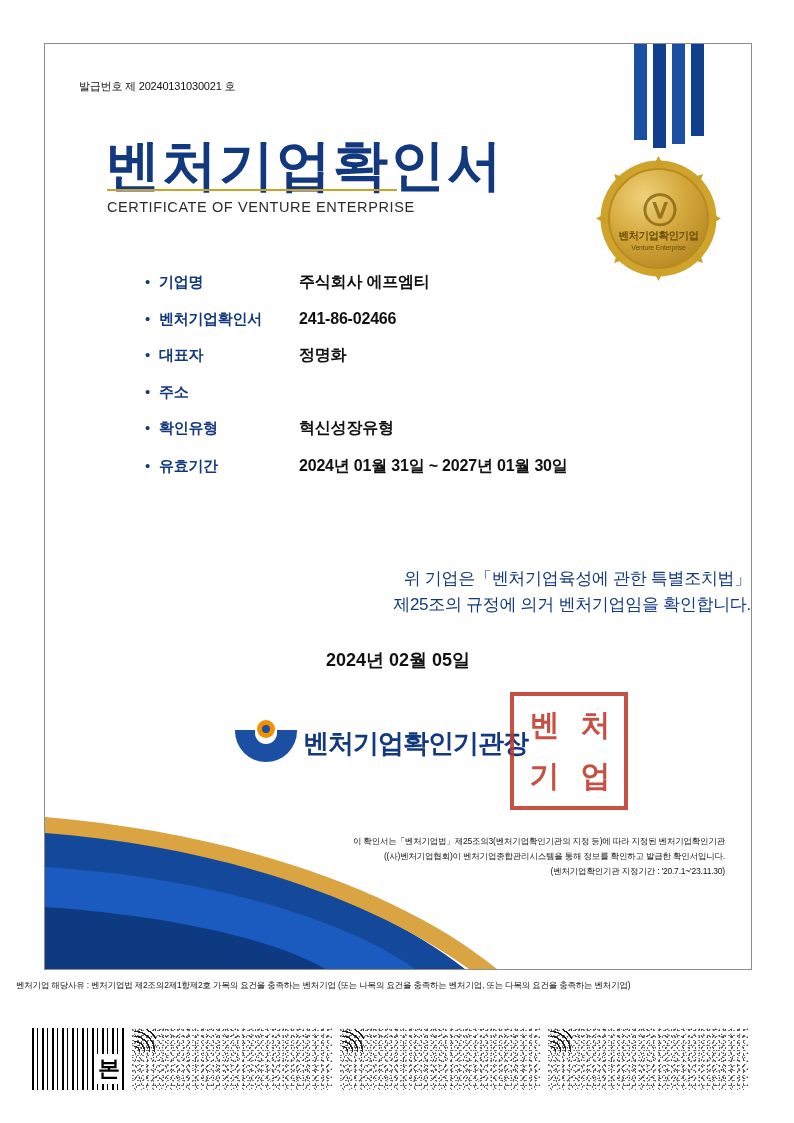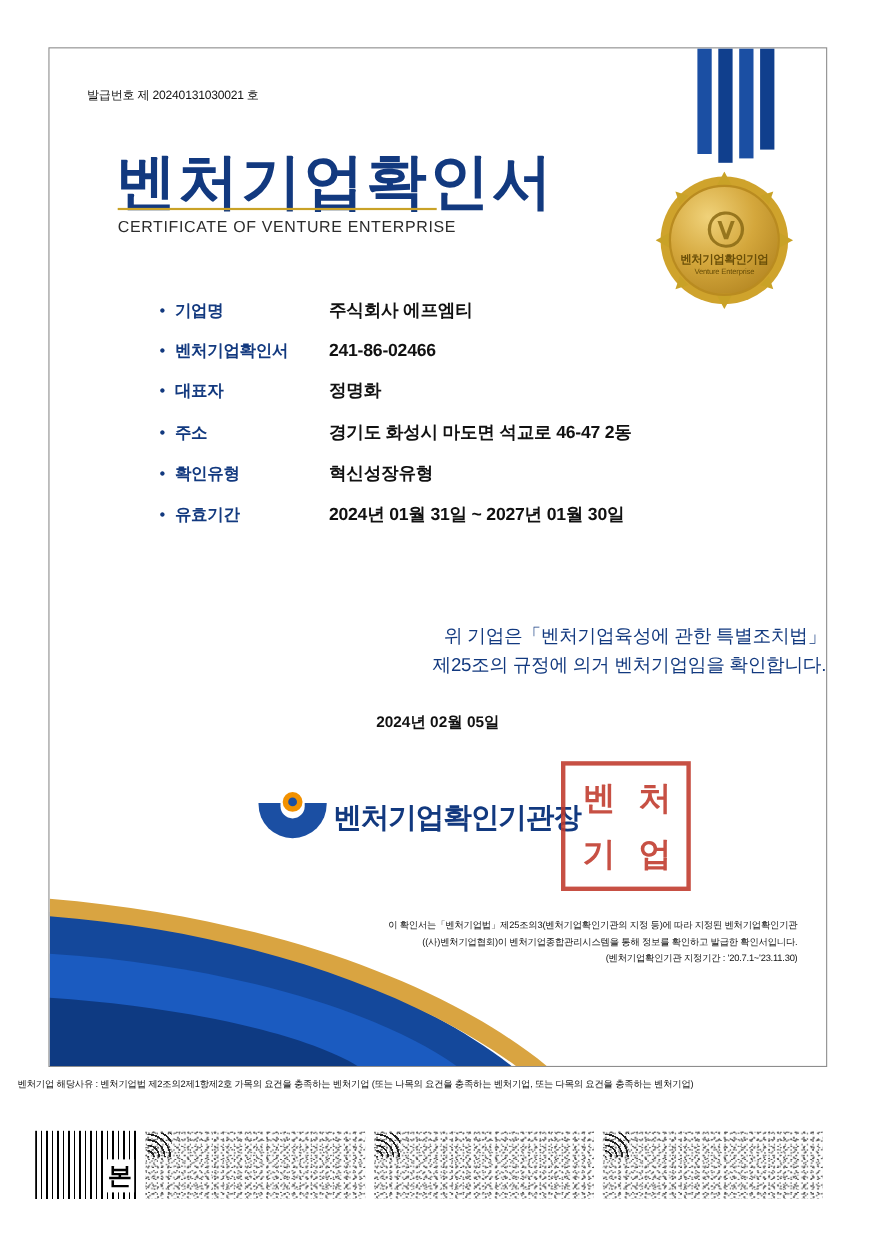--- a/index.html
+++ b/index.html
@@ -185,21 +185,21 @@
     font-size: 17px;
     line-height: 1.55;
     letter-spacing: -0.3px;
   }
   .issue-date {
     position: absolute;
     left: 0;
     top: 604px;
     width: 706px;
     text-align: center;
-    font-size: 14px;
+    font-size: 18px;
     font-weight: bold;
     color: #111;
   }
 
   
   .signature {
     position: absolute;
     left: 190px;
     top: 676px;
     display: flex;
@@ -415,21 +415,20 @@
         <div class="field-value">241-86-02466</div>
       </div>
       <div class="field-row">
         <div class="field-bullet">•</div>
         <div class="field-label">대표자</div>
         <div class="field-value">정명화</div>
       </div>
       <div class="field-row">
         <div class="field-bullet">•</div>
         <div class="field-label">주소</div>
-        <div class="field-value">경기도 화성시 마도면 석교로 46-47  2동</div>
       </div>
       <div class="field-row">
         <div class="field-bullet">•</div>
         <div class="field-label">확인유형</div>
         <div class="field-value">혁신성장유형</div>
       </div>
       <div class="field-row">
         <div class="field-bullet">•</div>
         <div class="field-label">유효기간</div>
         <div class="field-value">2024년 01월 31일 ~ 2027년 01월 30일</div>

